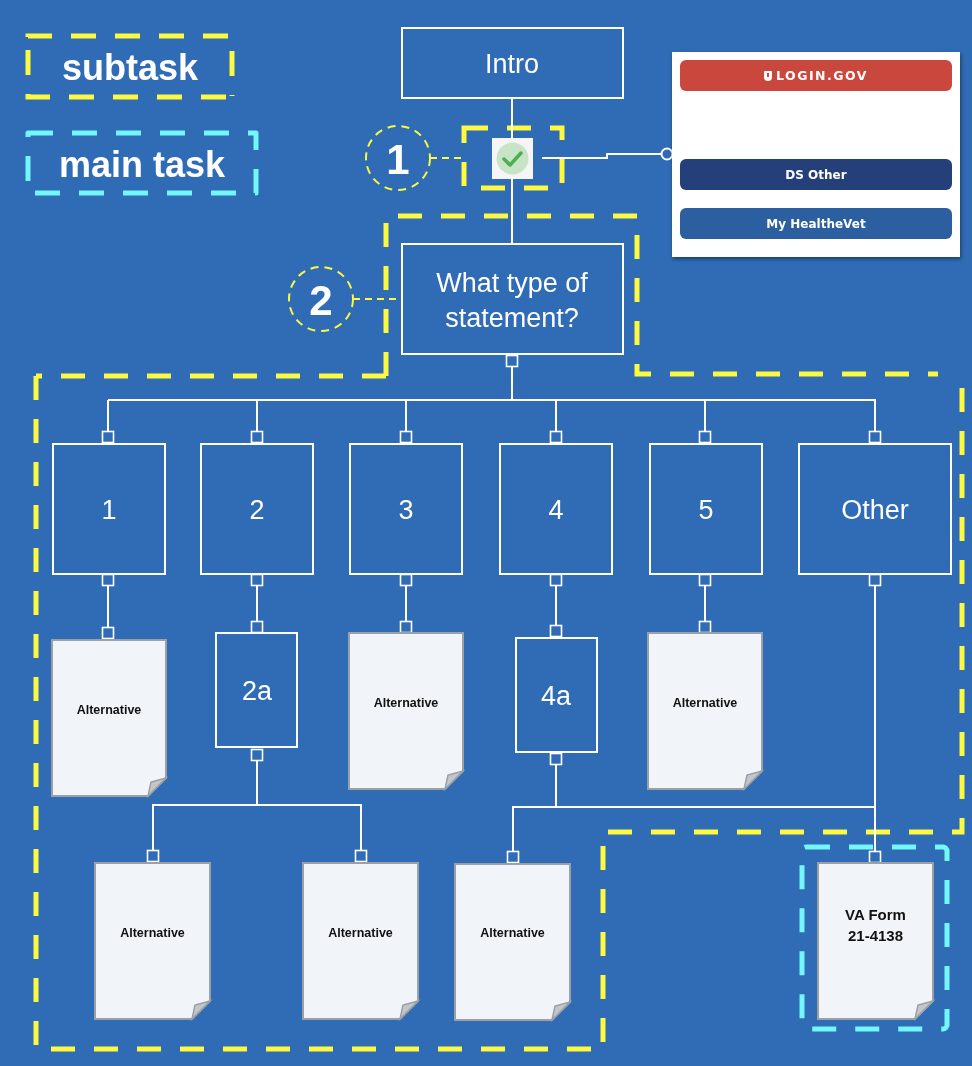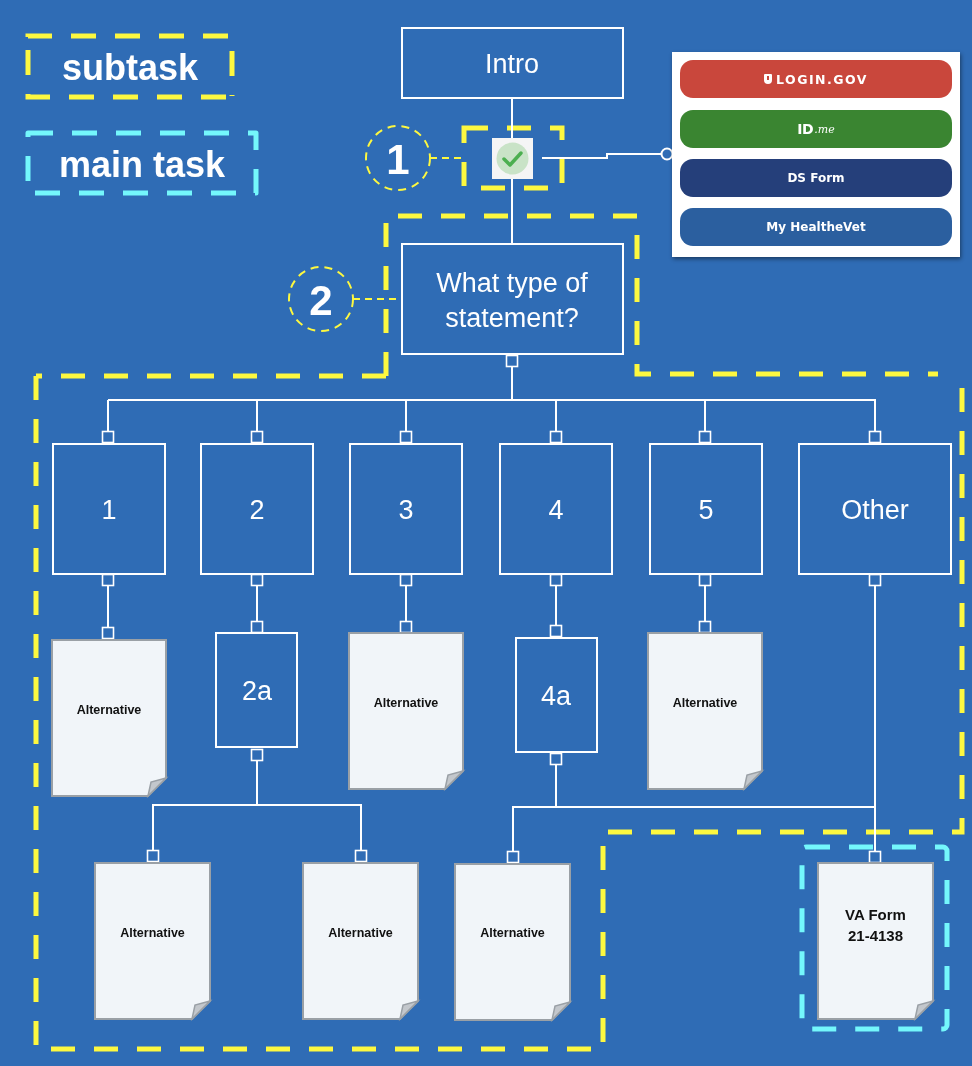--- a/index.html
+++ b/index.html
@@ -4,21 +4,21 @@
 <style>
   html, body { margin: 0; padding: 0; }
   body { width: 972px; height: 1066px; background: #2f6cb5; position: relative; overflow: hidden;
          font-family: "Liberation Sans", sans-serif; }
   #canvas { position: absolute; left: 0; top: 0; width: 972px; height: 1066px; }
   .node-text { font-family: "Liberation Sans", sans-serif; fill: #ffffff; }
   .doc-text { font-family: "Liberation Sans", sans-serif; fill: #111111; font-weight: bold; }
   .legend-text { font-family: "Liberation Sans", sans-serif; fill: #ffffff; font-weight: bold; }
   .login-panel { position: absolute; left: 672px; top: 52px; width: 288px; height: 205px; background: #ffffff;
                  box-shadow: 1px 2px 4px rgba(0,0,0,0.45); }
-  .login-btn { position: absolute; left: 8px; width: 272px; height: 38px; border-radius: 13px;
+  .login-btn { position: absolute; left: 8px; width: 272px; height: 31px; border-radius: 6px;
                color: #fff; display: flex; align-items: center; justify-content: center;
                font-family: "DejaVu Sans", sans-serif; font-weight: bold; font-size: 12px; cursor: pointer; }
   .btn-login-gov { top: 8px; background: #c9473c; letter-spacing: 1.5px; font-size: 12.5px; }
   .btn-idme { top: 58px; background: #3a8531; }
   .btn-ds { top: 107px; background: #253f7a; }
   .btn-mhv { top: 156px; background: #2b5f9f; text-align: center; }
   .shield { display: inline-block; width: 8px; height: 10px; background: #fff; margin-right: 4px;
             border-radius: 1px 1px 4px 4px; position: relative; }
   .shield::after { content: ""; position: absolute; left: 3px; top: 2px; width: 2px; height: 4px; background: #c9473c; }
   .idme-id { font-size: 14px; font-weight: bold; letter-spacing: -0.5px; }
@@ -204,23 +204,19 @@
         <text x="875.5" y="941" text-anchor="middle" font-size="15" class="doc-text">21-4138</text>
       </g>
     </g>
 </svg>
 
 <div class="login-panel">
   <div class="login-btn btn-login-gov">
     <span class="shield"></span>
     <span>LOGIN.GOV</span>
   </div>
-  <div class="login-btn btn-idme">
-    <span class="idme-id">ID</span>
-      <span class="idme-me">.me</span>
-  </div>
   <div class="login-btn btn-ds">
-    <span>DS Form</span>
+    <span>DS Other</span>
   </div>
   <div class="login-btn btn-mhv">
     <span>My HealtheVet</span>
   </div>
 </div>
 
 </body></html>

